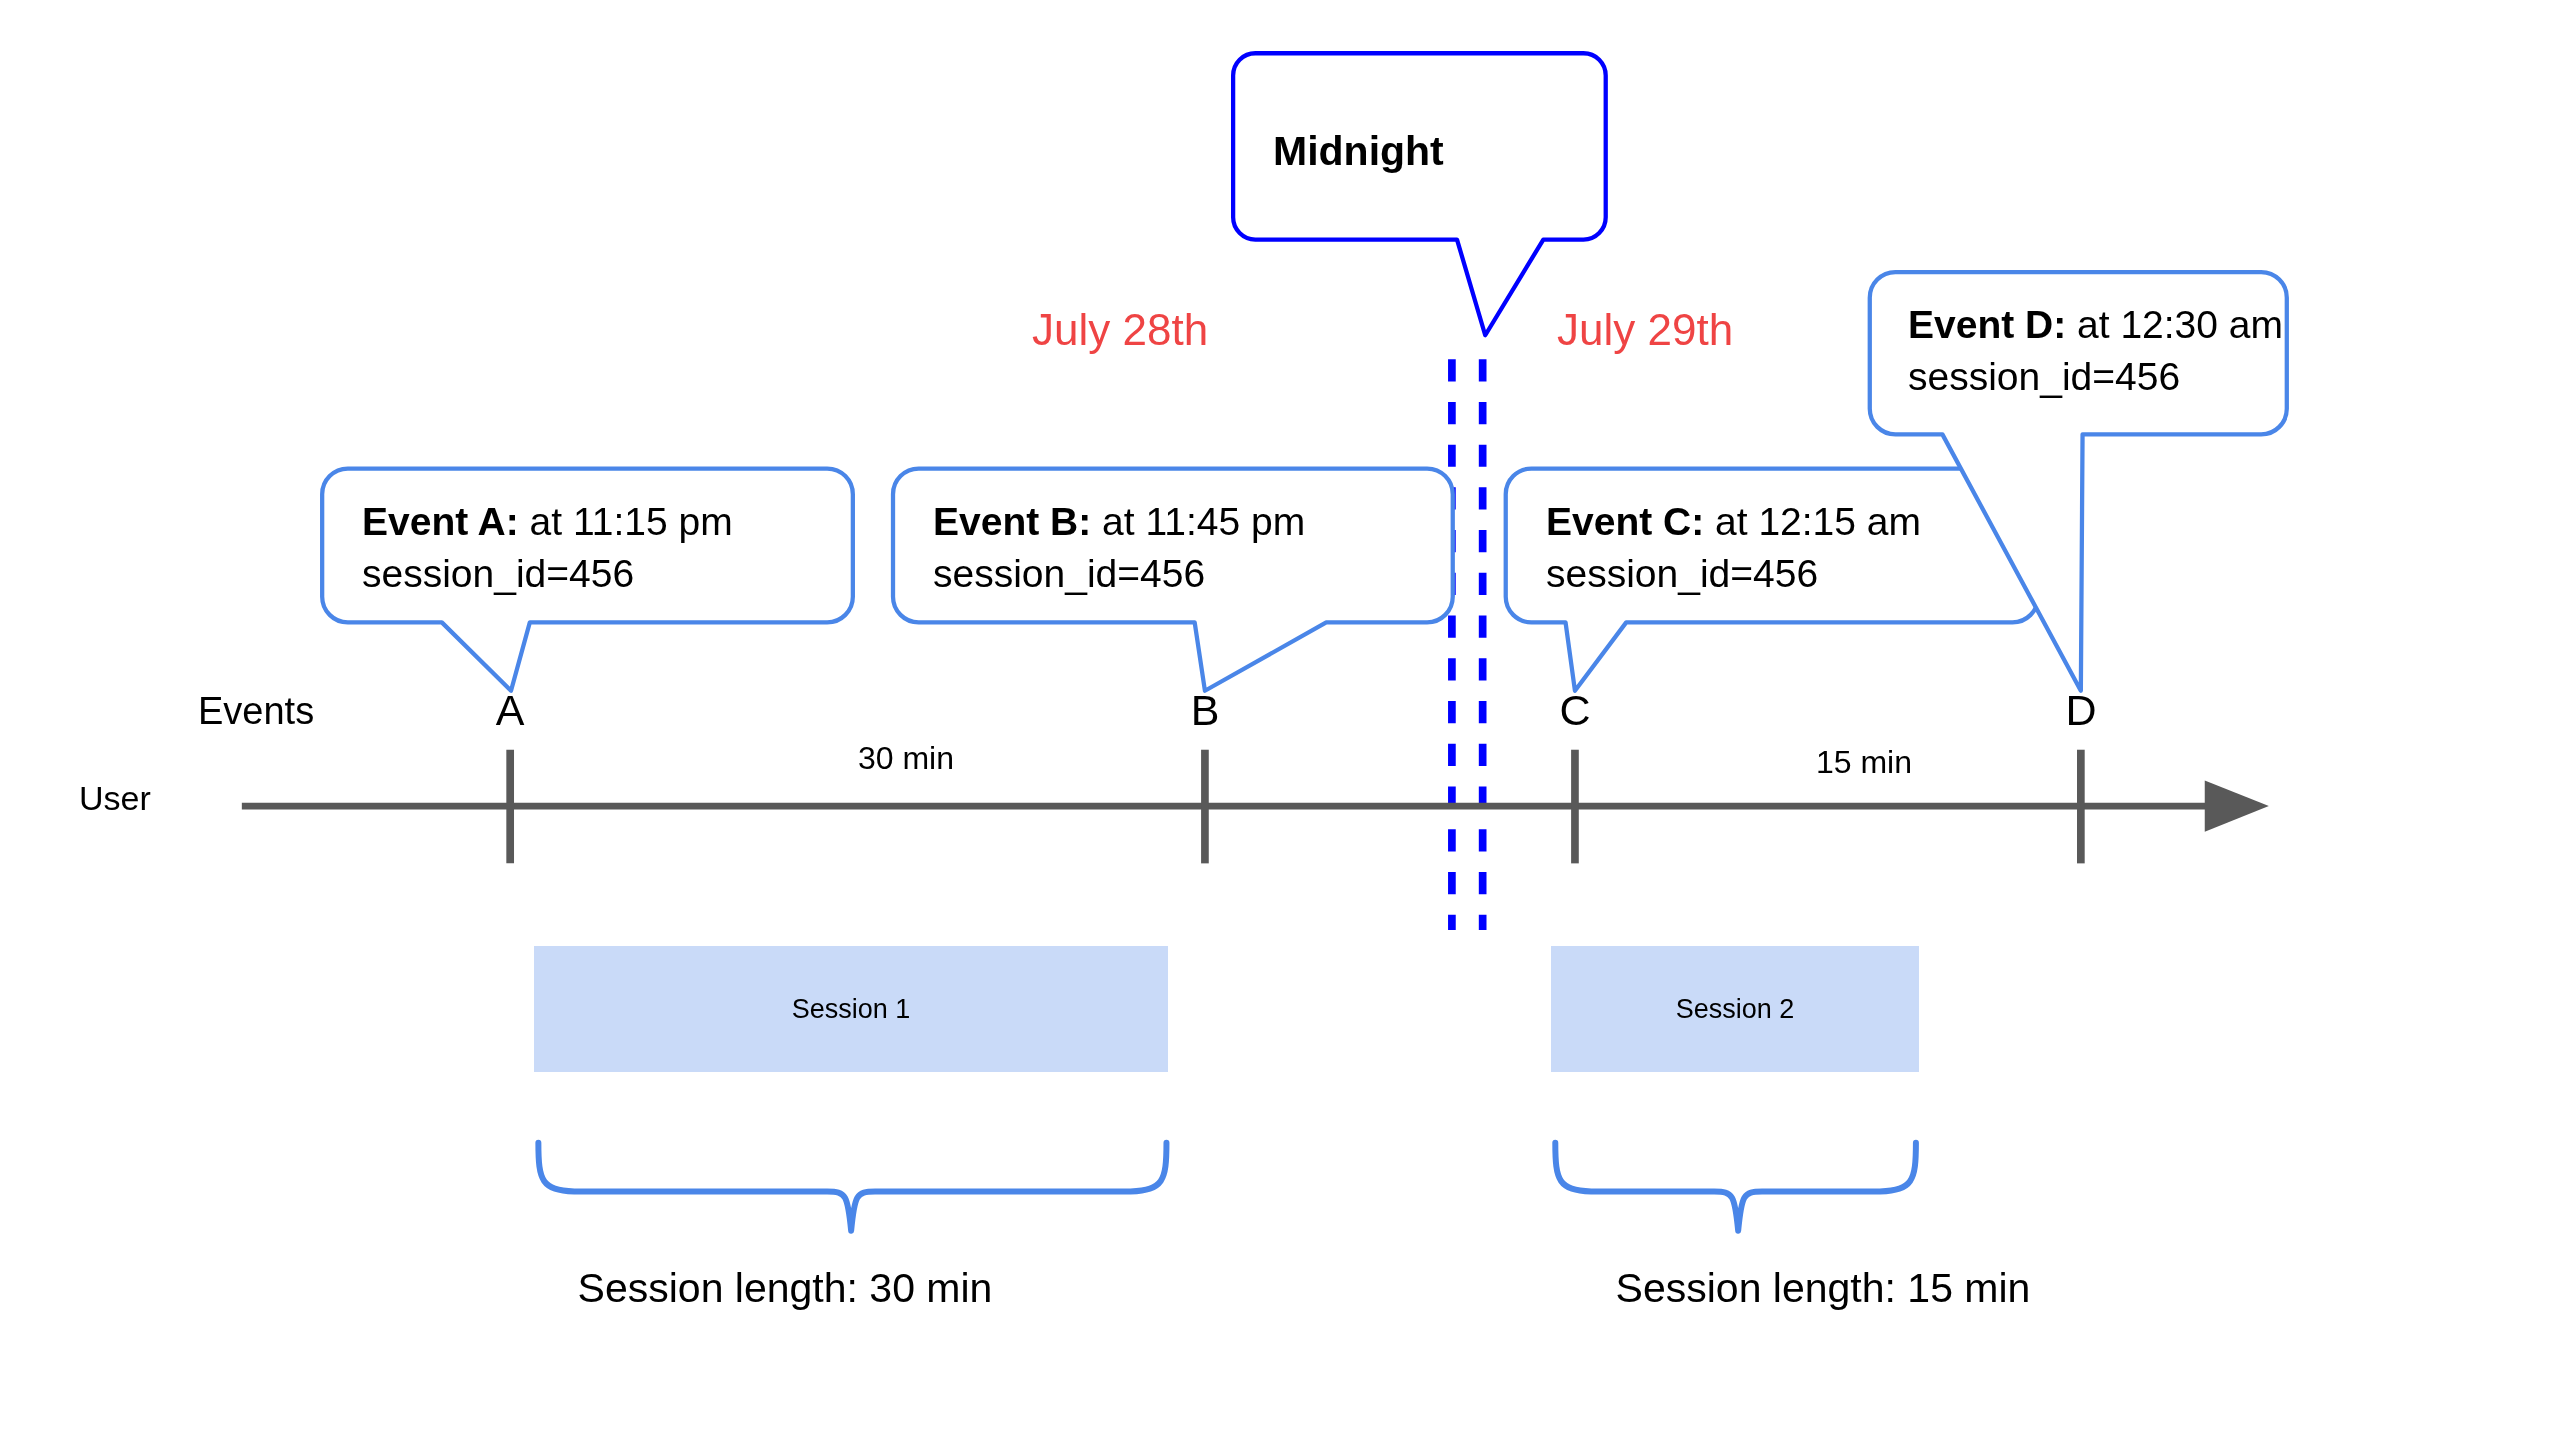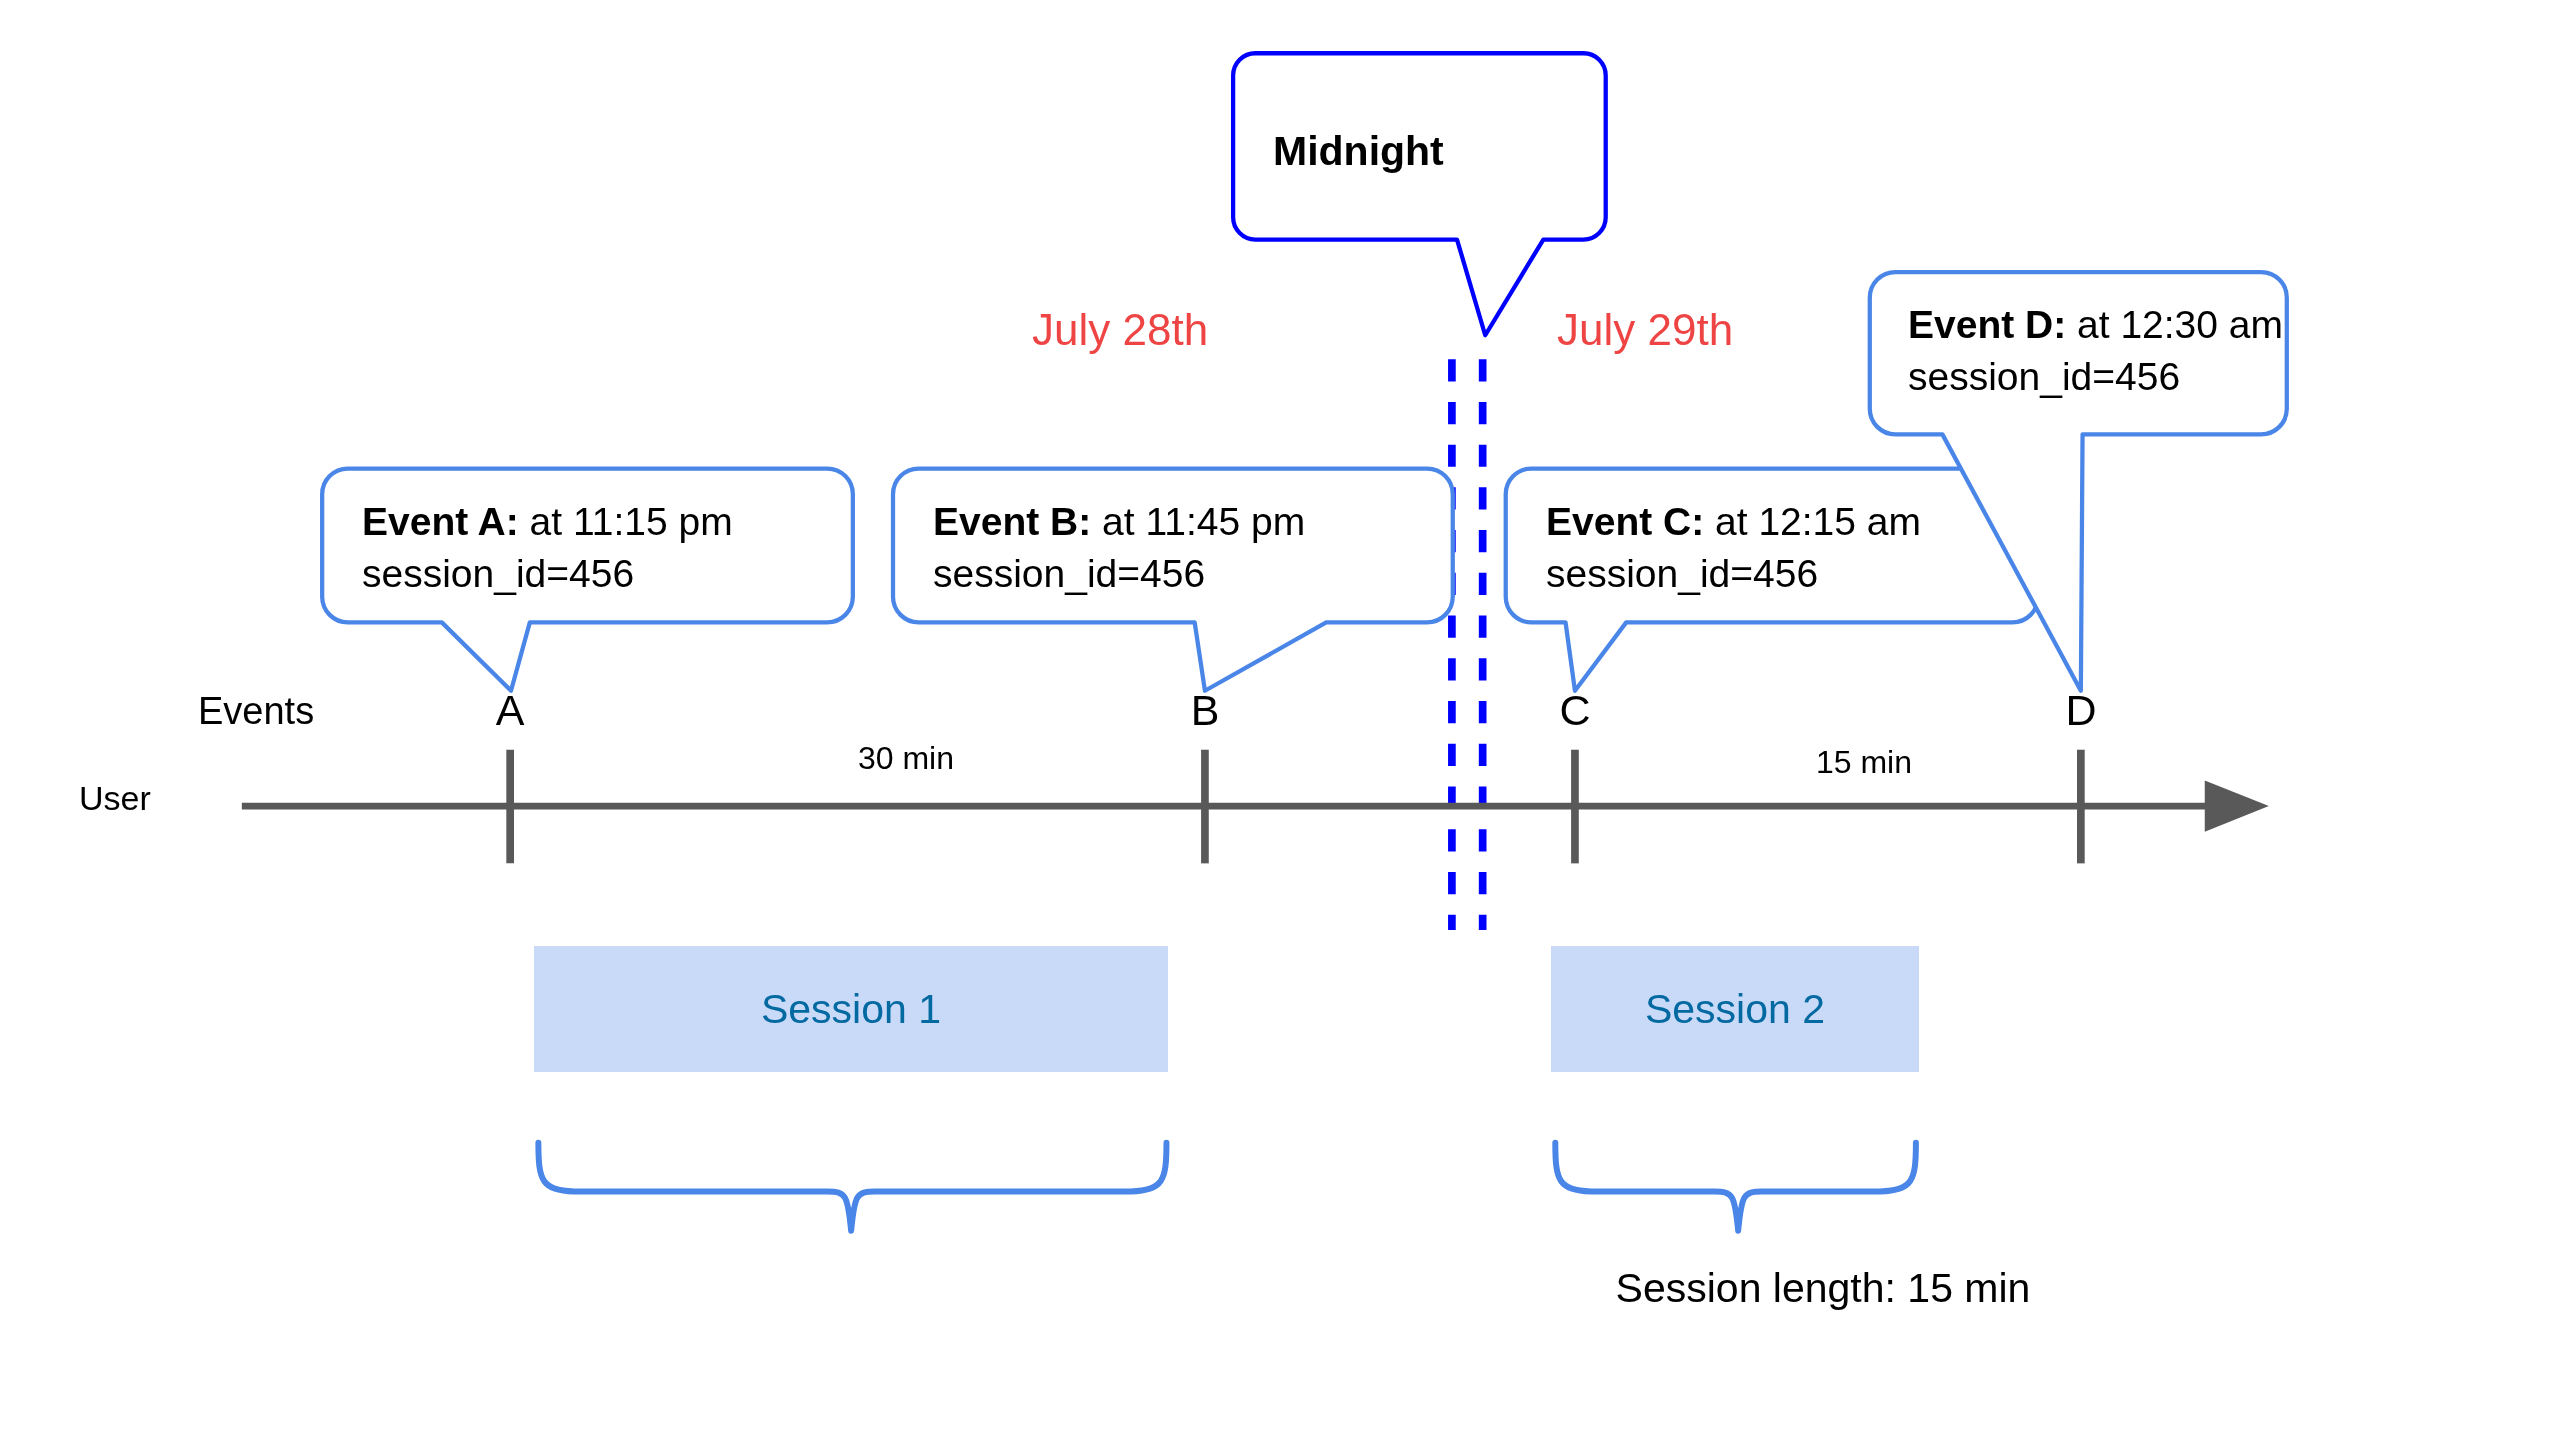--- a/index.html
+++ b/index.html
@@ -92,22 +92,22 @@
 
   
   .session-box {
     position: absolute;
     background: #c9daf8;
     display: flex;
     align-items: center;
     justify-content: center;
   }
   .session-box span {
-    font-size: 41px;
-    color: #0369a1;
+    font-size: 27px;
+    color: #000000;
   }
 
   
   .session-length {
     position: absolute;
     font-size: 41px;
     color: #000000;
     white-space: nowrap;
     text-align: center;
     transform: translateX(-50%);
@@ -272,17 +272,18 @@
   <div class="duration-label" style="left:1828px; top:744px;">15 min</div>
 
   <div class="session-box" style="left:534px; top:946px; width:634px; height:126px;">
     <span>Session 1</span>
   </div>
 
   <div class="session-box" style="left:1551px; top:946px; width:368px; height:126px;">
     <span>Session 2</span>
   </div>
 
+  <div class="session-length" style="left:785px; top:1265px;">Session length: 30 min</div>
 
   <div class="session-length" style="left:1823px; top:1265px;">Session length: 15 min</div>
 
 </div>
 
 
 </body></html>

